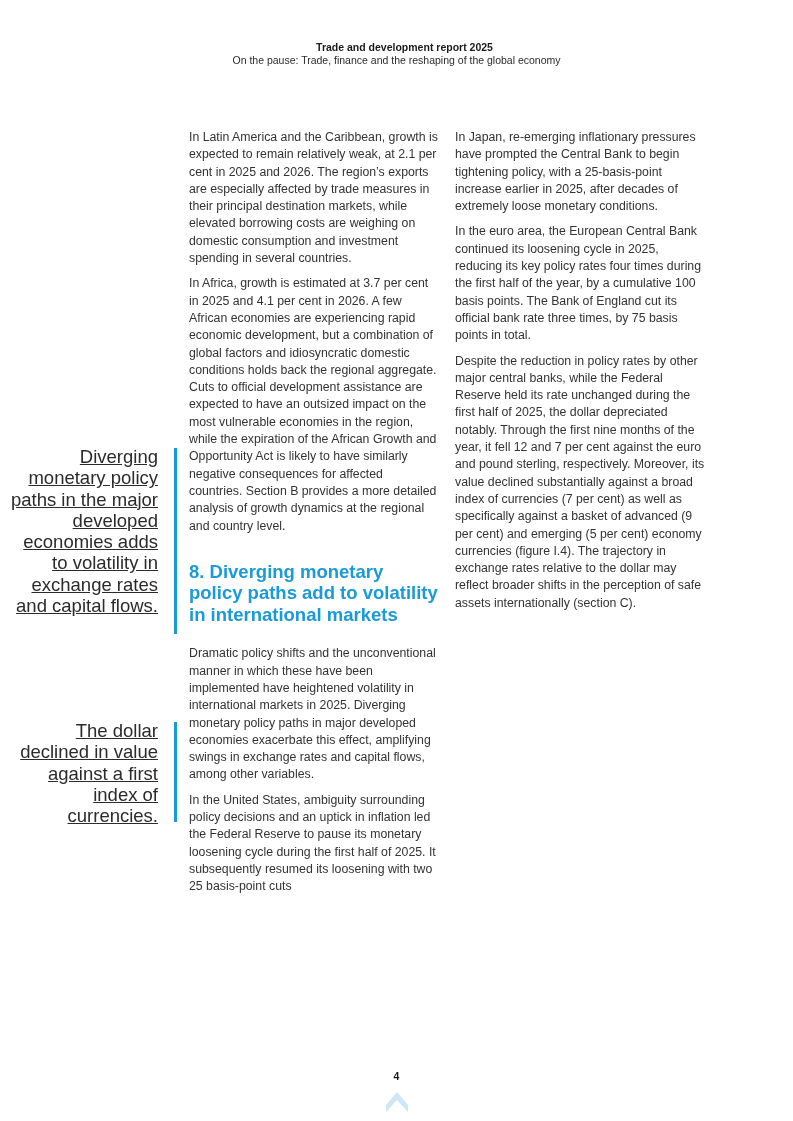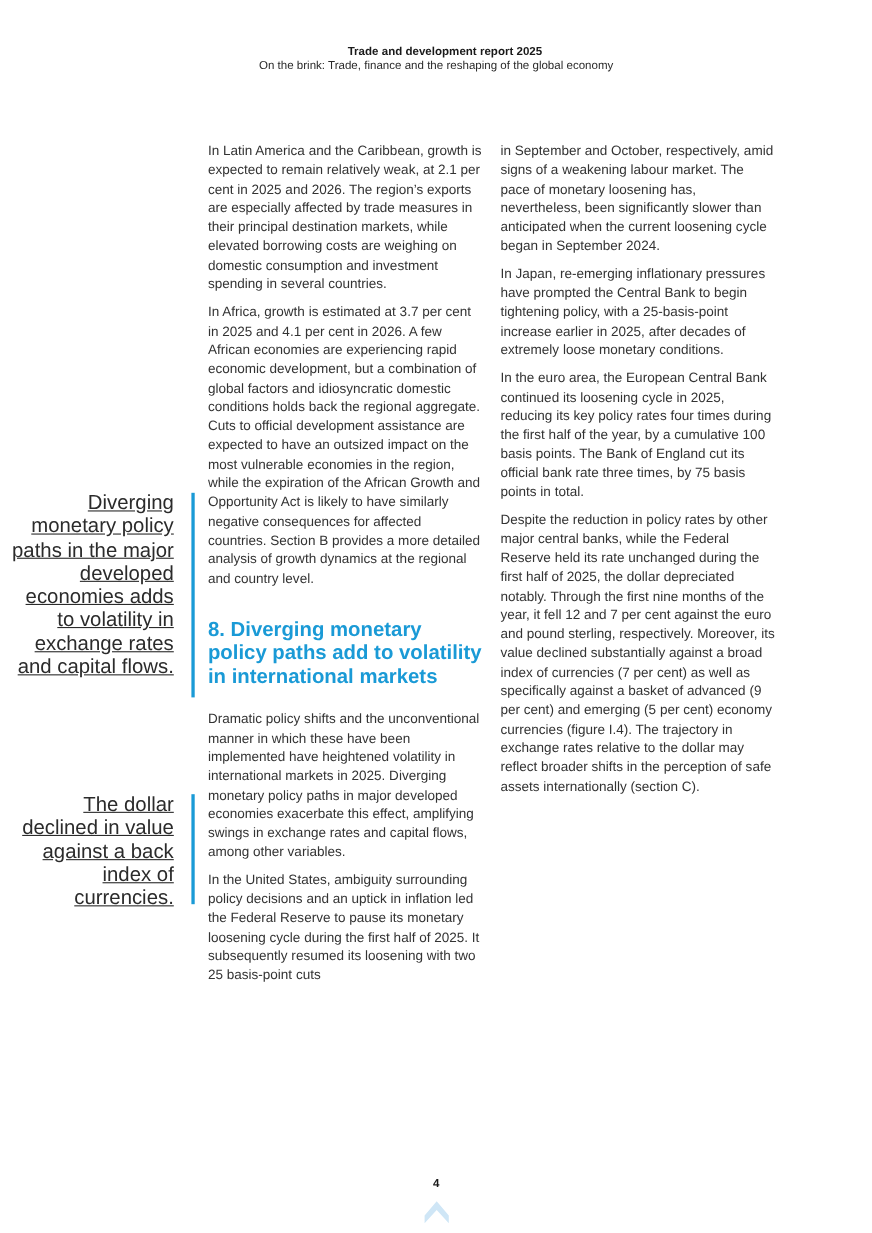--- a/index.html
+++ b/index.html
@@ -22,39 +22,38 @@
   #bar2 { top: 722px; height: 100px; }
   .page-number { position: absolute; left: 0; right: 0; top: 1070px; text-align: center;
                  font-weight: bold; font-size: 10.5px; color: #1a1a1a; }
   .up-arrow { position: absolute; left: 385px; top: 1090px; width: 24px; height: 24px; cursor: pointer; }
 </style>
 </head>
 <body>
 
 <div class="header">
   <div class="title">Trade and development report 2025</div>
-  <div class="subtitle">On the brink: Trade, finance and the reshaping of the global economy</div>
+  <div class="subtitle">On the pause: Trade, finance and the reshaping of the global economy</div>
 </div>
 
 <div class="pullquote" id="pq1">Diverging monetary policy paths in the major developed economies adds to volatility in exchange rates and capital flows.</div>
 <div class="bar" id="bar1"></div>
 
-<div class="pullquote" id="pq2">The dollar declined in value against a back index of currencies.</div>
+<div class="pullquote" id="pq2">The dollar declined in value against a first index of currencies.</div>
 <div class="bar" id="bar2"></div>
 
 <div class="col" id="col1">
   <p>In Latin America and the Caribbean, growth is expected to remain relatively weak, at 2.1 per cent in 2025 and 2026. The region’s exports are especially affected by trade measures in their principal destination markets, while elevated borrowing costs are weighing on domestic consumption and investment spending in several countries.</p>
   <p>In Africa, growth is estimated at 3.7 per cent in 2025 and 4.1 per cent in 2026. A few African economies are experiencing rapid economic development, but a combination of global factors and idiosyncratic domestic conditions holds back the regional aggregate. Cuts to official development assistance are expected to have an outsized impact on the most vulnerable economies in the region, while the expiration of the African Growth and Opportunity Act is likely to have similarly negative consequences for affected countries. Section B provides a more detailed analysis of growth dynamics at the regional and country level.</p>
   <div class="section-heading">8. Diverging monetary policy paths add to volatility in international markets</div>
   <p>Dramatic policy shifts and the unconventional manner in which these have been implemented have heightened volatility in international markets in 2025. Diverging monetary policy paths in major developed economies exacerbate this effect, amplifying swings in exchange rates and capital flows, among other variables.</p>
   <p>In the United States, ambiguity surrounding policy decisions and an uptick in inflation led the Federal Reserve to pause its monetary loosening cycle during the first half of 2025. It subsequently resumed its loosening with two 25 basis-point cuts</p>
 </div>
 
 <div class="col" id="col2">
-  <p>in September and October, respectively, amid signs of a weakening labour market. The pace of monetary loosening has, nevertheless, been significantly slower than anticipated when the current loosening cycle began in September 2024.</p>
   <p>In Japan, re-emerging inflationary pressures have prompted the Central Bank to begin tightening policy, with a 25-basis-point increase earlier in 2025, after decades of extremely loose monetary conditions.</p>
   <p>In the euro area, the European Central Bank continued its loosening cycle in 2025, reducing its key policy rates four times during the first half of the year, by a cumulative 100 basis points. The Bank of England cut its official bank rate three times, by 75 basis points in total.</p>
   <p>Despite the reduction in policy rates by other major central banks, while the Federal Reserve held its rate unchanged during the first half of 2025, the dollar depreciated notably. Through the first nine months of the year, it fell 12 and 7 per cent against the euro and pound sterling, respectively. Moreover, its value declined substantially against a broad index of currencies (7 per cent) as well as specifically against a basket of advanced (9 per cent) and emerging (5 per cent) economy currencies (figure I.4). The trajectory in exchange rates relative to the dollar may reflect broader shifts in the perception of safe assets internationally (section C).</p>
 </div>
 
 <div class="page-number">4</div>
 
 <div class="up-arrow">
   <svg width="24" height="24" viewBox="0 0 24 24">
     <polygon points="12,2 23,15 23,22 12,10 1,22 1,15" fill="#cfe6f6"></polygon>

